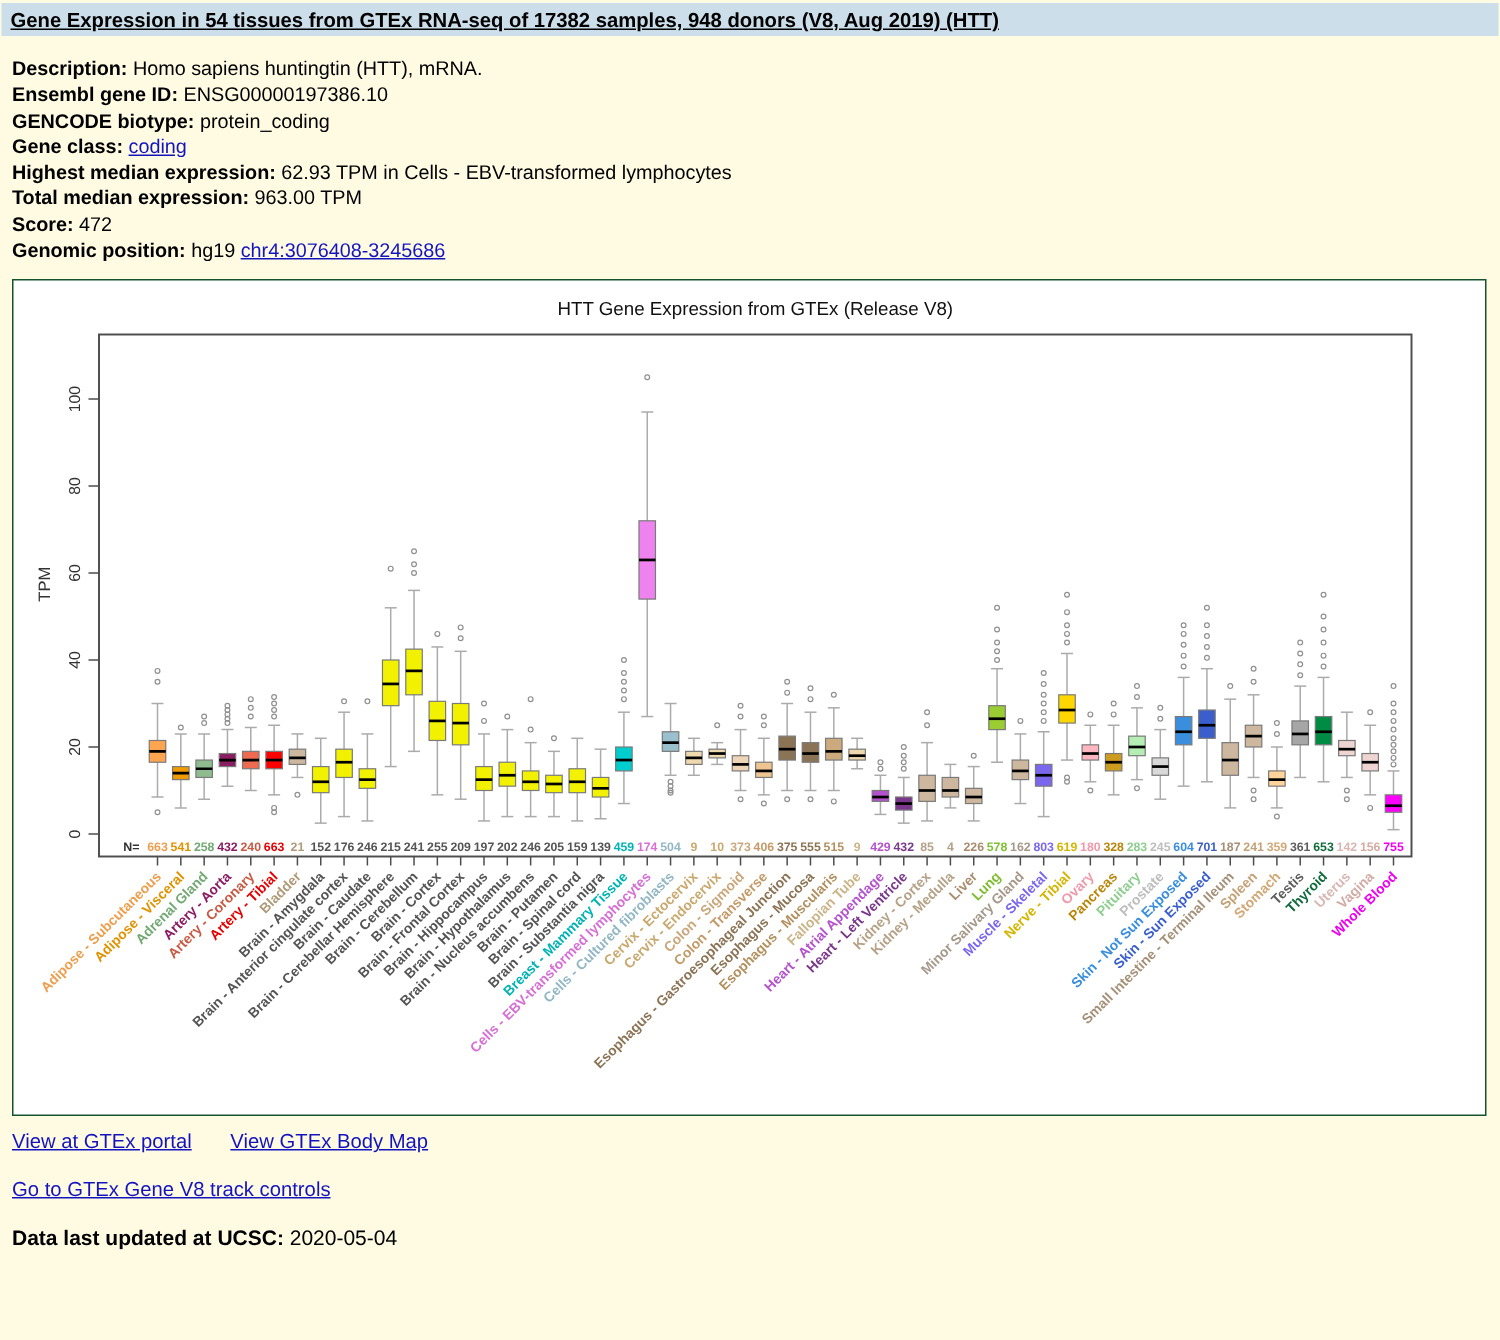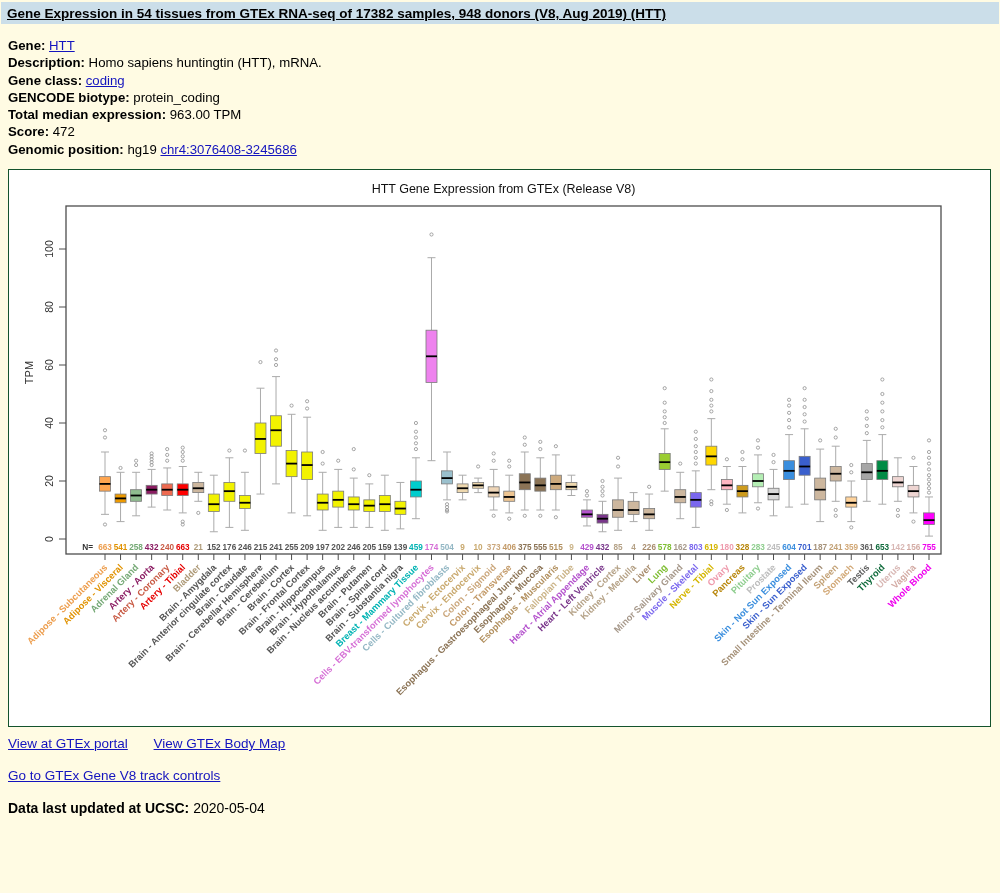--- a/index.html
+++ b/index.html
@@ -36,24 +36,25 @@
   .links-row3 { margin-top:17px; }
   .updated-row { margin-top:17px; font-size:14px; }
   .updated-row b { font-weight:bold; }
 </style>
 </head>
 <body>
 
 <div class="title-bar">Gene Expression in 54 tissues from GTEx RNA-seq of 17382 samples, 948 donors (V8, Aug 2019) (HTT)</div>
 
 <div class="info-block" id="info-block">
-    <div class="info-row"><b>Gene:</b> <a>HTT</a></div>
     <div class="info-row"><b>Description:</b> <span>Homo sapiens huntingtin (HTT), mRNA.</span></div>
+    <div class="info-row"><b>Ensembl gene ID:</b> <span>ENSG00000197386.10</span></div>
+    <div class="info-row"><b>GENCODE biotype:</b> <span>protein_coding</span></div>
     <div class="info-row"><b>Gene class:</b> <a>coding</a></div>
-    <div class="info-row"><b>GENCODE biotype:</b> <span>protein_coding</span></div>
+    <div class="info-row"><b>Highest median expression:</b> <span>62.93 TPM in Cells - EBV-transformed lymphocytes</span></div>
     <div class="info-row"><b>Total median expression:</b> <span>963.00 TPM</span></div>
     <div class="info-row"><b>Score:</b> <span>472</span></div>
     <div class="info-row"><b>Genomic position:</b> hg19 <a>chr4:3076408-3245686</a></div>
   </div>
 
 <div class="chart-box">
   <svg id="chart-svg" width="979" height="554" viewBox="0 0 979 554">
       <text x="494.5" y="23" text-anchor="middle" font-size="12.5" fill="#111">HTT Gene Expression from GTEx (Release V8)</text>
       <rect x="57" y="36" width="875" height="348" fill="none" stroke="#4d4d4d" stroke-width="1.3"></rect>
       <line x1="50" y1="369" x2="57" y2="369" stroke="#4d4d4d" stroke-width="1"></line>

